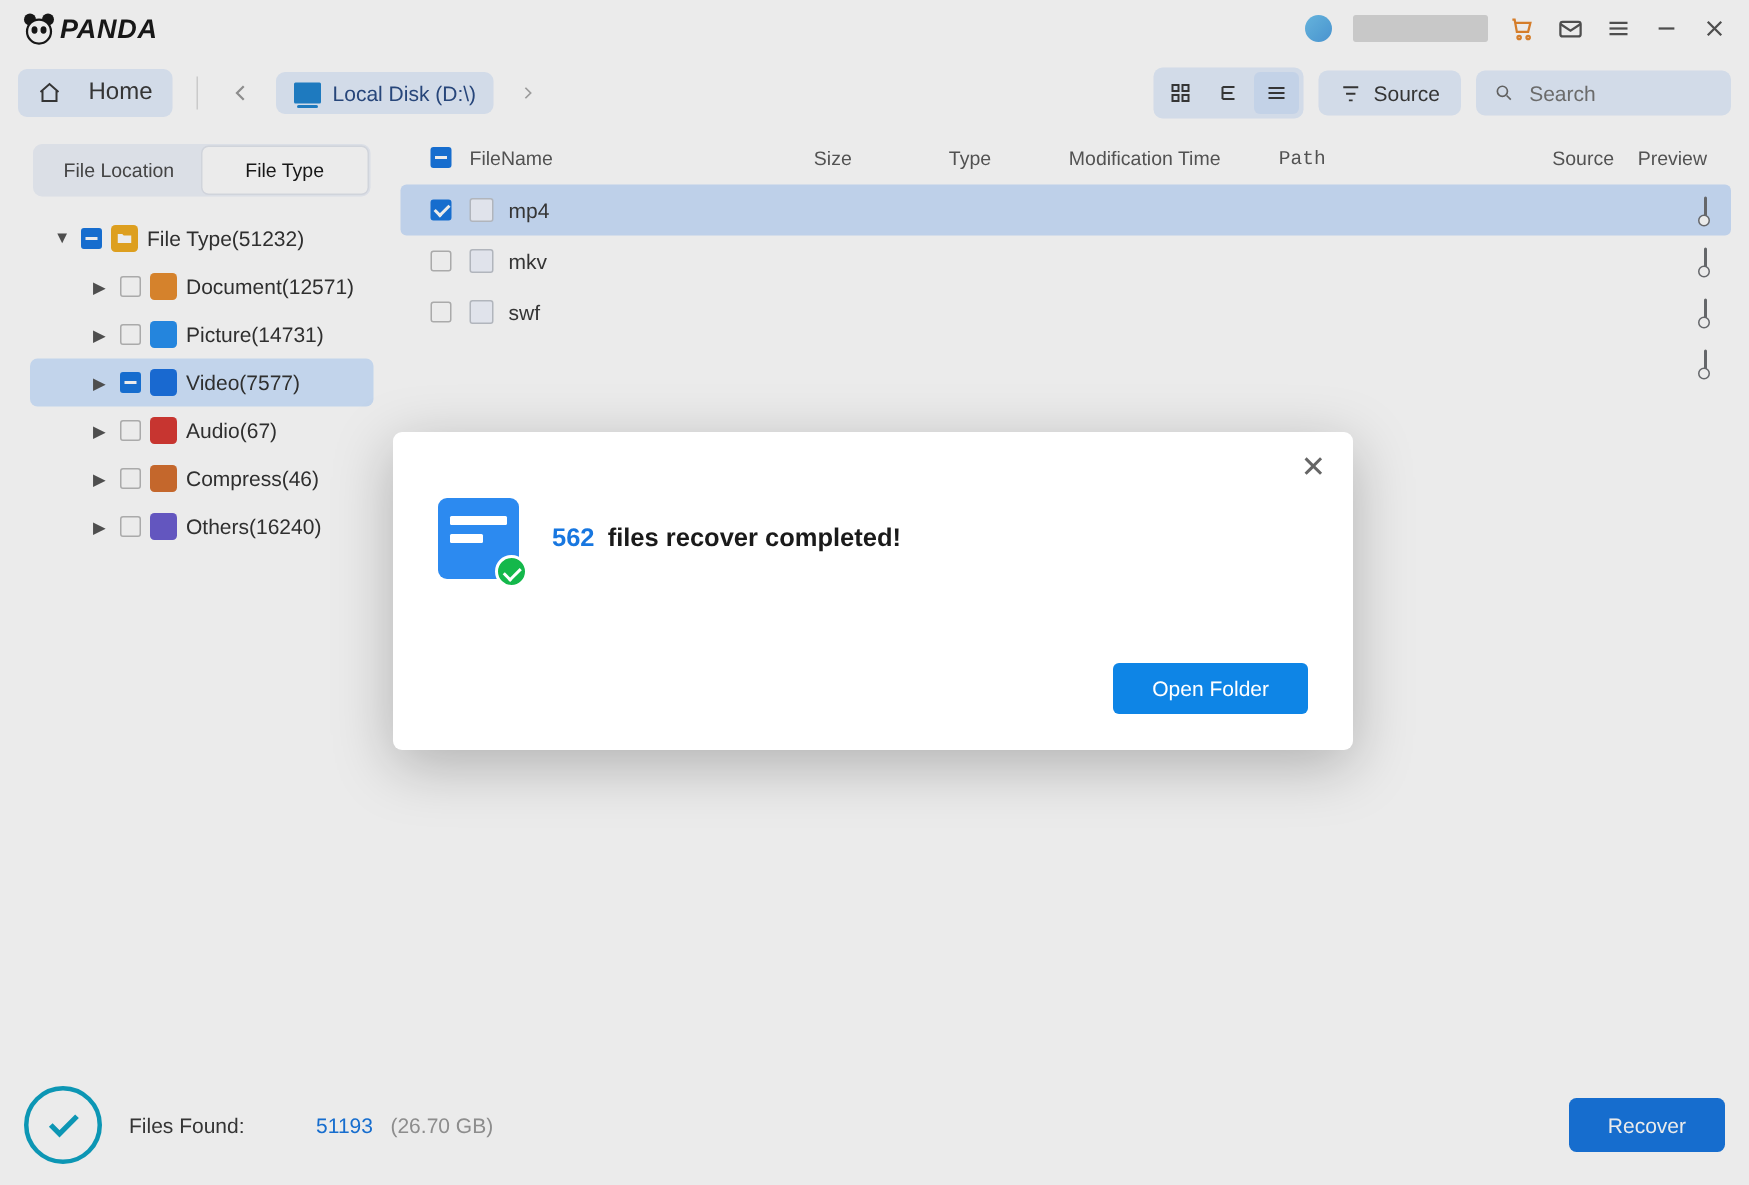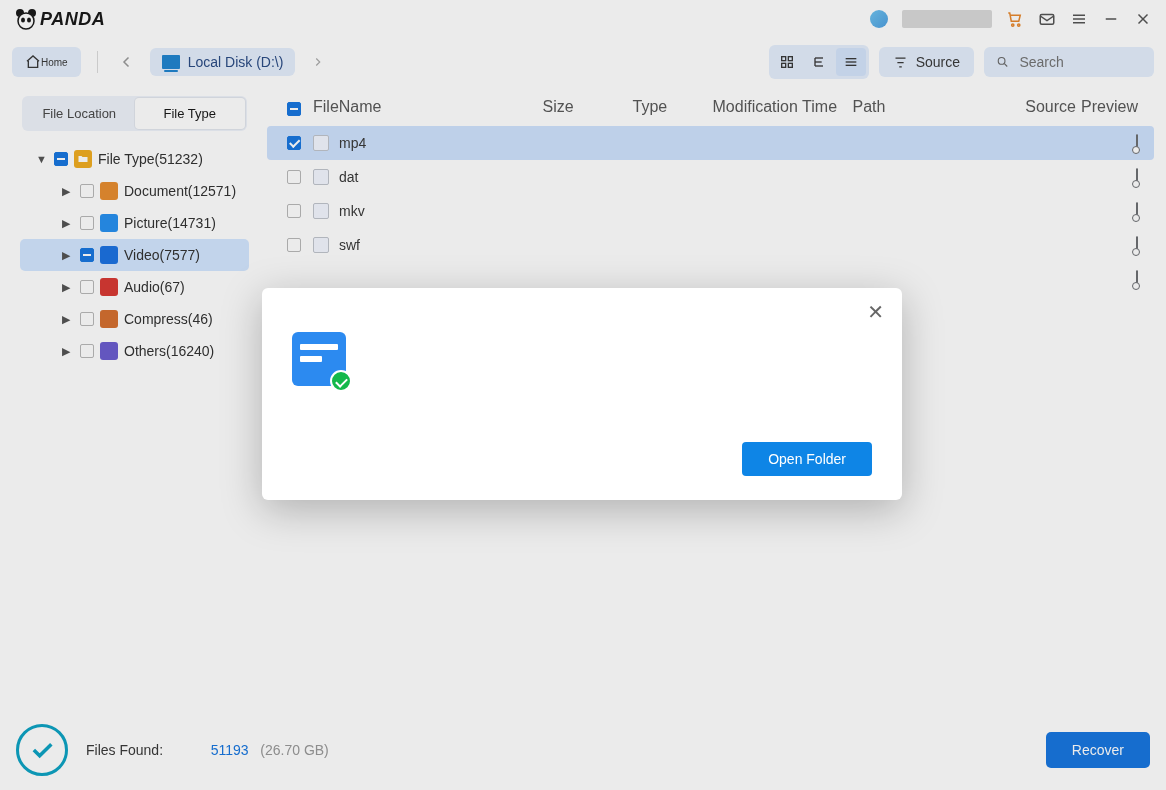--- a/index.html
+++ b/index.html
@@ -12,21 +12,21 @@
 .logo-icon { width: 24px; height: 24px; position: relative; }
 .logo-text { font-size: 18px; font-weight: 800; letter-spacing: 0.5px; color: #1a1a1a; font-style: italic; }
 .titlebar-right { display: flex; align-items: center; gap: 14px; }
 .titlebar-obscured { width: 90px; height: 18px; background: #d9d9d9; border-radius: 2px; }
 .tb-icon { width: 18px; height: 18px; color: #555; cursor: pointer; display:flex; align-items:center; justify-content:center; }
 .tb-icon.cart { color: #e8882e; }
 .tb-globe { width:18px; height:18px; border-radius:50%; background: linear-gradient(135deg,#6ec3f0,#4fa0e0); }
 
 
 .toolbar { height: 48px; display: flex; align-items: center; padding: 0 12px; gap: 10px; }
-.home-btn { display: flex; align-items: center; gap: 0; background: #e4eefc; border-radius: 6px; padding: 7px 13px; color: #3a3a3a; font-size: 10px; cursor: pointer; }
+.home-btn { display: flex; align-items: center; gap: 18px; background: #e4eefc; border-radius: 6px; padding: 7px 13px; color: #3a3a3a; font-size: 16px; cursor: pointer; }
 .toolbar-sep { width: 1px; height: 22px; background: #dcdcdc; margin: 0 6px; }
 .nav-back { width:26px; height:26px; display:flex; align-items:center; justify-content:center; color:#999; cursor:pointer; }
 .disk-chip { display:flex; align-items:center; gap:8px; background:#e4eefc; border-radius:6px; padding:6px 12px; color:#2b4c85; font-size:14px; cursor:pointer;}
 .disk-icon { width:18px; height:14px; background:#2185d0; border-radius:1px; position:relative; }
 .disk-icon::after { content:""; position:absolute; left:2px; right:2px; bottom:-3px; height:2px; background:#2185d0; border-radius:1px;}
 .chev-right { color:#aaa; margin-left:6px; }
 .spacer { flex: 1; }
 .view-group { display:flex; background:#e4eefc; border-radius:6px; padding:3px; gap:2px; }
 .view-btn { width:30px; height:28px; display:flex; align-items:center; justify-content:center; color:#3a3a3a; cursor:pointer; border-radius:4px;}
 .view-btn.active { background:#d4e4fb; }
@@ -52,27 +52,27 @@
 .ico-folder { background:#f0ad22; }
 .ico-document { background:#e88e30; }
 .ico-picture { background:#2891f0; }
 .ico-video { background:#1c72e2; }
 .ico-audio { background:#d83a35; }
 .ico-compress { background:#d57030; }
 .ico-others { background:#6c5ed0; }
 
 
 .main { flex:1; display:flex; flex-direction:column; }
-.thead { display:flex; align-items:flex-end; padding:10px 8px; font-size:16px; color:#5a5a5a; }
+.thead { display:flex; align-items:flex-start; padding:10px 8px; font-size:13px; color:#5a5a5a; }
 .col-check { width:38px; display:flex; justify-content:center; }
 .col-name { flex:1.6; display:flex; align-items:center; gap:10px;}
 .col-size { width:90px; }
 .col-type { width:80px; }
 .col-mod { width:140px; }
-.col-path { flex:1; }
+.col-path { flex:1;font-family:Liberation Mono, monospace; }
 .col-source { width:80px; text-align:right; }
 .col-preview { width:70px; text-align:right; padding-right:8px;}
 .tbody .row { display:flex; align-items:center; padding:9px 8px; font-size:14px; color:#3a3a3a; border-radius:4px; cursor:pointer;}
 .tbody .row.sel { background:#cfe2fd; }
 .row-chk { width:14px; height:14px; border:1px solid #b9b9b9; border-radius:2px; background:#fff; display:flex; align-items:center; justify-content:center;}
 .row-chk.checked { background:#1877e0; border-color:#1877e0;}
 .row-chk.checked::after { content:""; width:4px; height:8px; border:solid #fff; border-width:0 2px 2px 0; transform:rotate(45deg) translateY(-1px);}
 .file-ico { width:16px; height:16px; border:1px solid #c0c5cd; border-radius:2px; background:#f4f7ff;}
 .preview-ico { width:16px; height:16px; border:1.4px solid #6e7074; border-radius:2px; position:relative;}
 .preview-ico::after { content:""; position:absolute; width:6px; height:6px; border:1.4px solid #6e7074; border-radius:50%; right:-3px; bottom:-3px; background:#fff;}
@@ -307,35 +307,20 @@
           <div class="col-path"></div>
           <div class="col-source"></div>
     <div class="col-preview"><span class="preview-ico"></span></div>
         </div>
         <div class="row">
     <div class="col-check">
             <span class="row-chk"></span>
           </div>
     <div class="col-name">
             <span class="file-ico"></span>
-            <span>dat</span>
-          </div>
-    <div class="col-size"></div>
-          <div class="col-type"></div>
-          <div class="col-mod"></div>
-          <div class="col-path"></div>
-          <div class="col-source"></div>
-    <div class="col-preview"><span class="preview-ico"></span></div>
-        </div>
-        <div class="row">
-    <div class="col-check">
-            <span class="row-chk"></span>
-          </div>
-    <div class="col-name">
-            <span class="file-ico"></span>
             <span>mkv</span>
           </div>
     <div class="col-size"></div>
           <div class="col-type"></div>
           <div class="col-mod"></div>
           <div class="col-path"></div>
           <div class="col-source"></div>
     <div class="col-preview"><span class="preview-ico"></span></div>
         </div>
         <div class="row">
@@ -382,17 +367,21 @@
   </div>
   <button class="recover-btn">Recover</button>
 </div>
 
 <div class="modal">
   <span class="modal-close">✕</span>
   <div class="modal-body">
     <div class="modal-icon">
       <span class="modal-badge"></span>
     </div>
+    <div class="modal-text">
+      <span class="num">562</span>
+      <span>files recover completed!</span>
+    </div>
   </div>
   <div class="modal-footer">
     <button class="open-folder-btn">Open Folder</button>
   </div>
 </div>
 
 </body></html>

